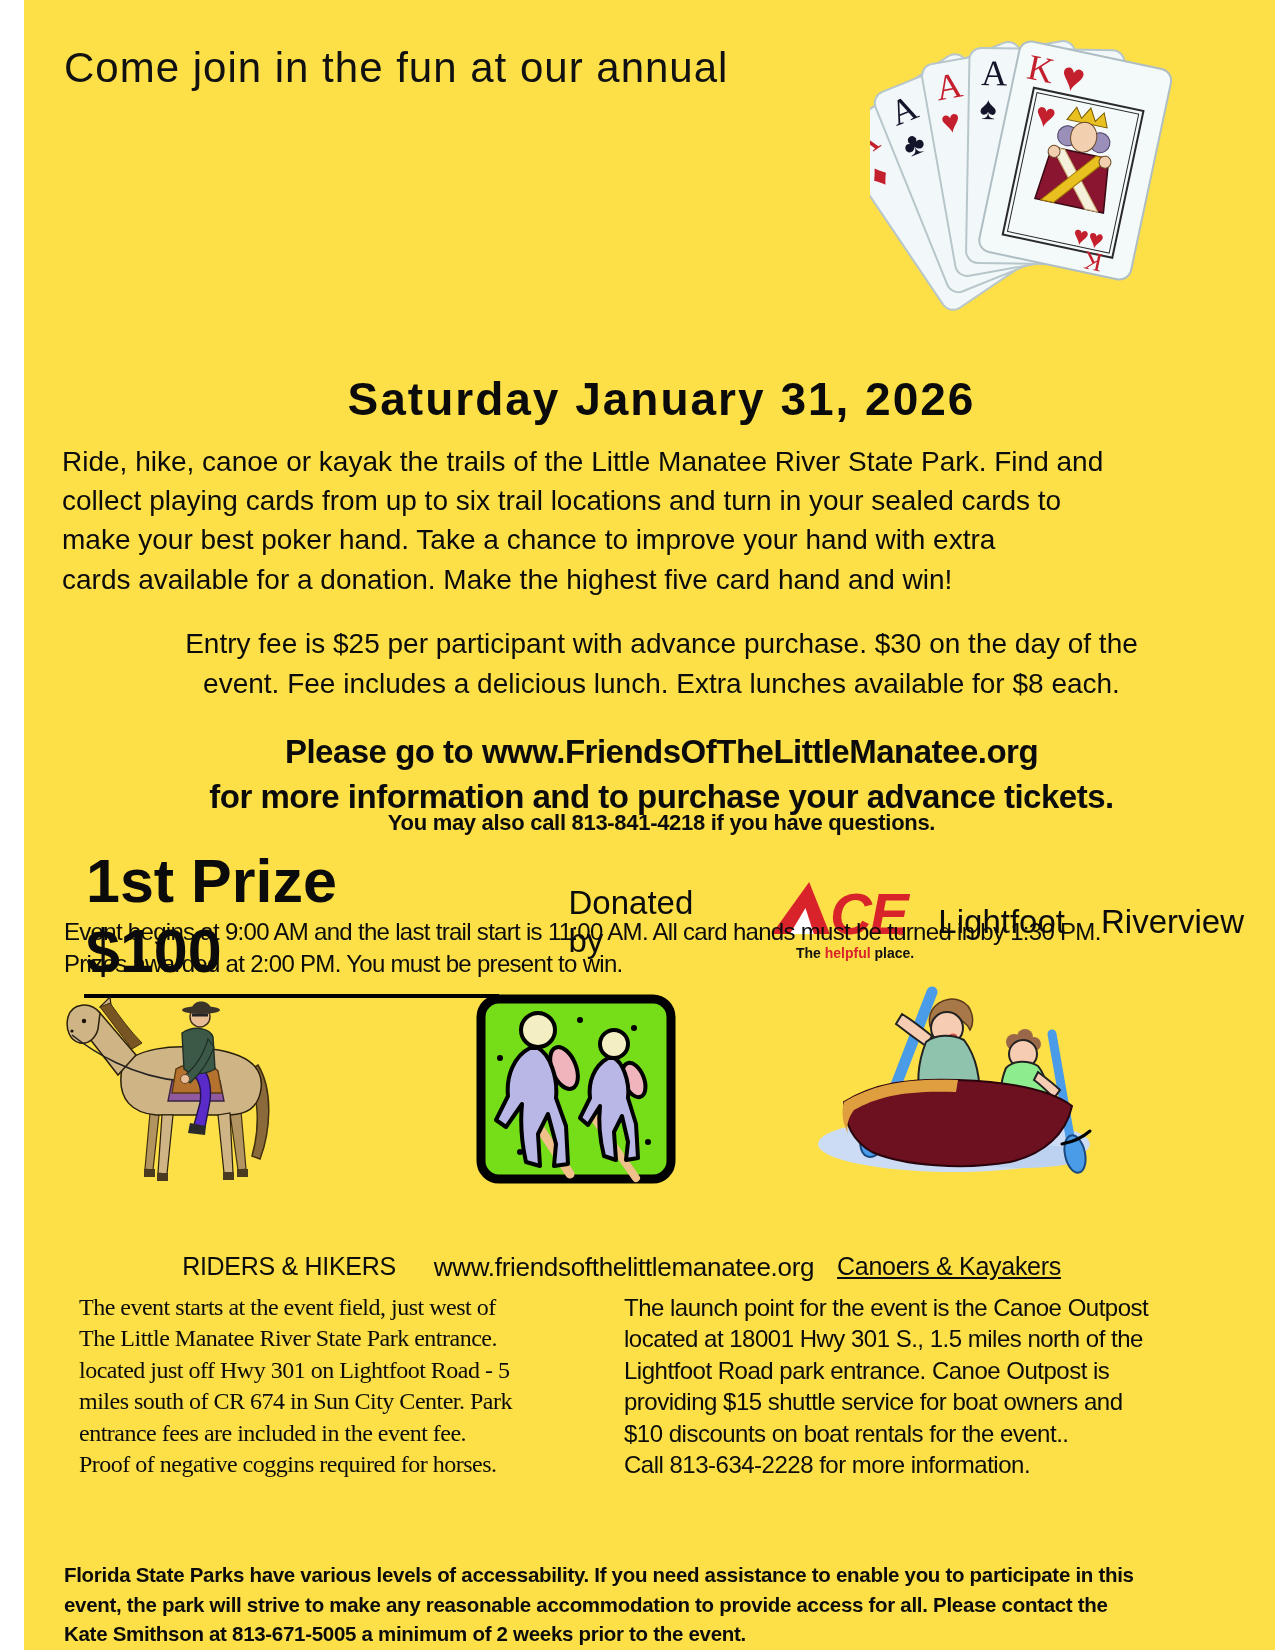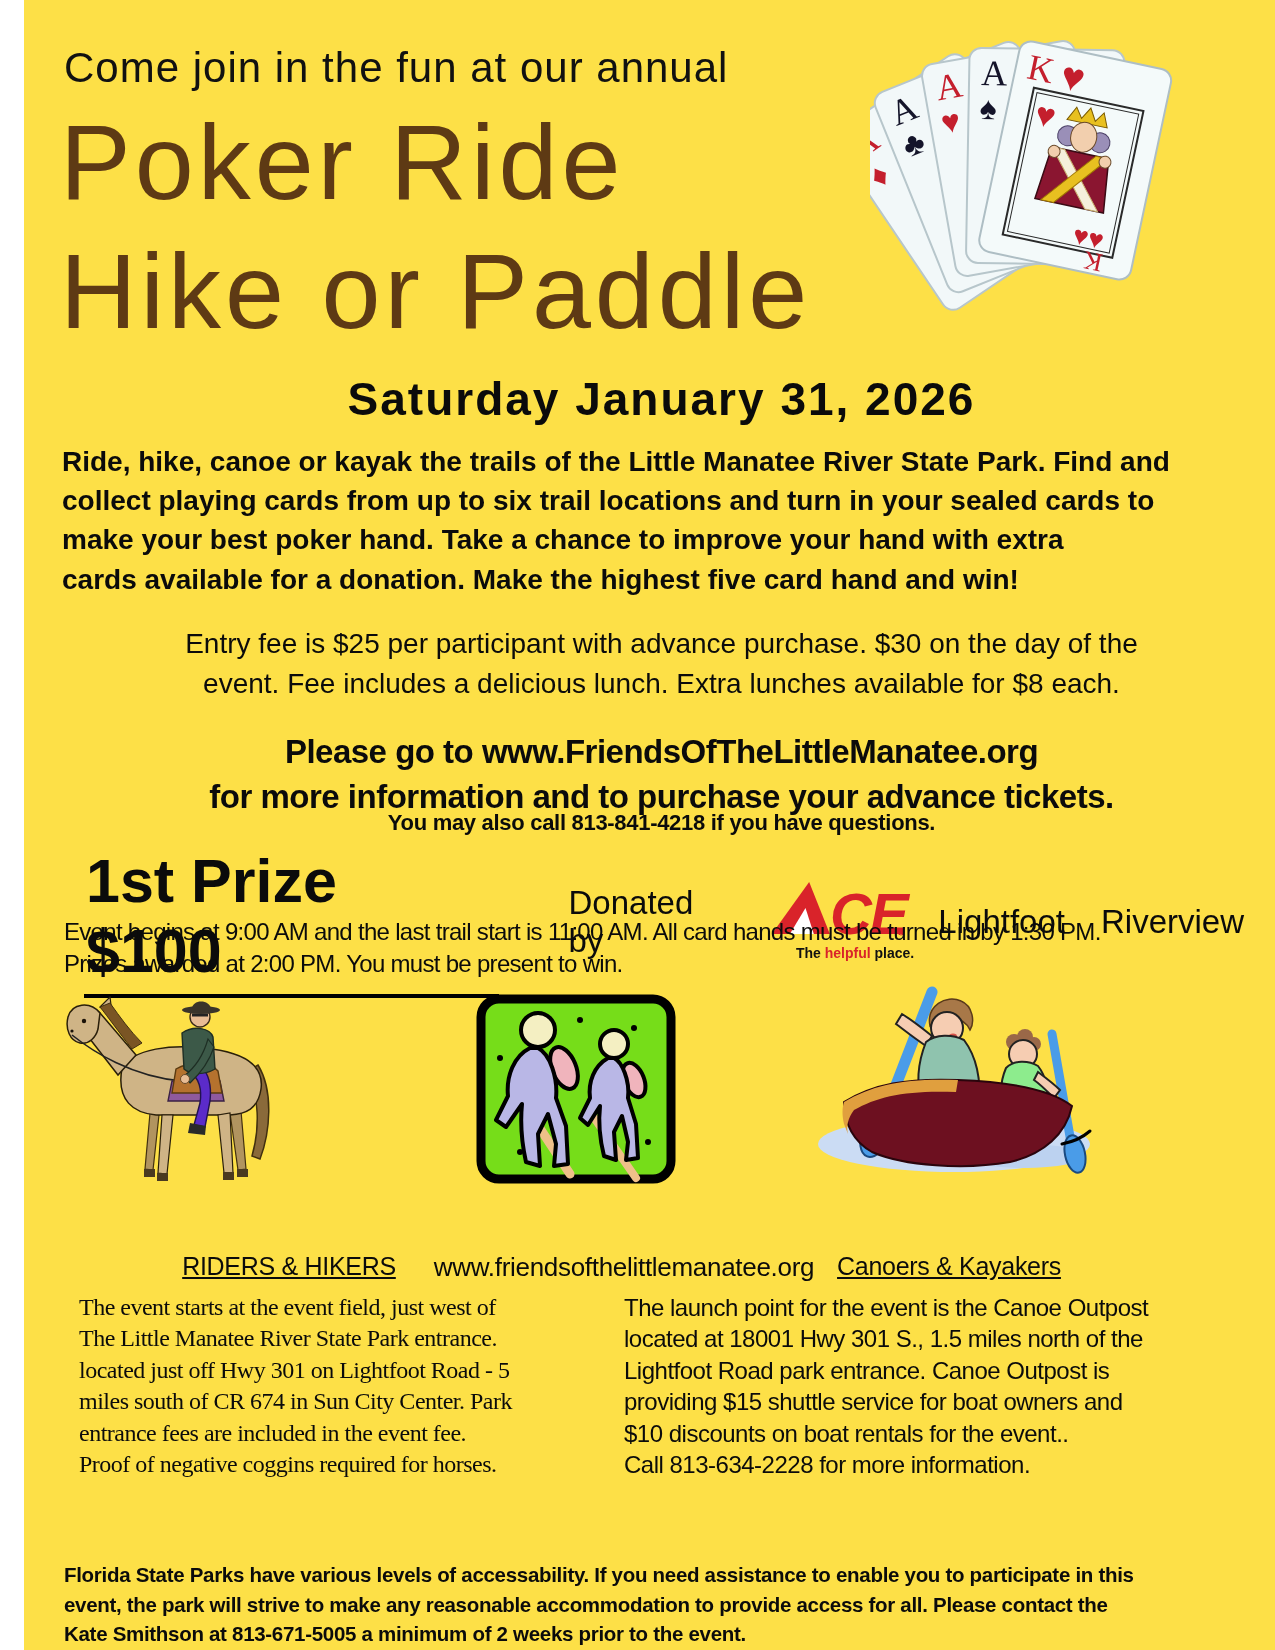--- a/index.html
+++ b/index.html
@@ -5,39 +5,39 @@
   html,body{margin:0;padding:0;background:#fff;}
   .page{position:relative;width:1275px;height:1650px;background:#fde047;overflow:hidden;
         font-family:"Liberation Sans",sans-serif;color:#0b0b0b;margin-left:24px;}
   .abs{position:absolute;}
   .pre{white-space:pre-line;}
   .tagline{top:44px;left:40px;font-size:42px;letter-spacing:1px;color:#111;}
   .cards-wrap{top:14px;left:846px;width:332px;height:312px;}
   .title{top:98px;left:36px;font-size:106px;line-height:1.22;color:#5e3a14;
          letter-spacing:4px;font-weight:500;}
   .date{top:372px;left:0;width:100%;text-align:center;font-weight:bold;font-size:46px;letter-spacing:2px;}
-  .intro{top:442px;left:38px;width:1212px;font-size:28px;line-height:1.40;font-weight:bold;}
+  .intro{top:442px;left:38px;width:1212px;font-size:28px;line-height:1.40;}
   .entry{top:624px;left:0;width:100%;text-align:center;font-size:28px;line-height:1.42;}
   .cta{top:730px;left:0;width:100%;text-align:center;font-weight:bold;font-size:33px;
        line-height:1.35;letter-spacing:-0.5px;}
   .phone{top:810px;left:0;width:100%;text-align:center;font-weight:bold;font-size:22px;letter-spacing:-0.3px;}
   .prize-row{top:846px;left:60px;width:1160px;display:flex;align-items:center;}
   .prize-label{font-size:61px;font-weight:bold;border-bottom:4px solid #000;padding:0 16px 8px 2px;}
   .donated{font-size:33px;margin-left:70px;}
   .ace-logo{margin-left:32px;width:150px;height:92px;}
   .hw{font-size:33px;margin-left:22px;}
   .rv{font-size:33px;margin-left:36px;}
   .schedule{top:916px;left:40px;width:1212px;font-size:24px;letter-spacing:-0.7px;line-height:1.35;}
   .cliparts{top:966px;left:0;width:100%;height:230px;}
   .horse{left:38px;top:6px;width:235px;height:214px;}
   .hikers{left:452px;top:28px;width:200px;height:190px;}
   .canoe{left:790px;top:10px;width:285px;height:200px;}
   .captions{top:1252px;left:0;width:100%;height:34px;}
   .cap{position:absolute;text-align:center;font-size:25px;letter-spacing:-0.3px;}
-  .cap-left{left:90px;width:350px;text-decoration:underline;}
+  .cap-left{left:90px;width:350px;}
   .cap-center{left:398px;width:404px;font-size:26px;}
   .cap-right{left:770px;width:310px;text-decoration:underline;}
   .col{font-size:24px;letter-spacing:-0.5px;line-height:1.31;}
   .col-left{top:1292px;left:55px;width:545px;font-family:Liberation Serif, serif;}
   .col-right{top:1292px;left:600px;width:625px;}
   .sponsors{top:1482px;left:0;width:100%;text-align:center;font-weight:bold;font-size:22px;
             letter-spacing:-0.3px;line-height:1.5;}
   .accessibility{top:1560px;left:40px;width:1202px;font-weight:bold;font-size:20.5px;
                  letter-spacing:-0.3px;line-height:1.45;}
   svg{display:block;}
@@ -94,24 +94,20 @@
           <polygon points="205,134 192,134 147,188 160,188" fill="#e8c020" stroke="#a07800" stroke-width="1"></polygon>
           <circle cx="150" cy="138" r="6" fill="#f2cfae" stroke="#6a4a2a" stroke-width="1"></circle>
           <circle cx="202" cy="138" r="6" fill="#f2cfae" stroke="#6a4a2a" stroke-width="1"></circle>
         </g>
         <text x="186" y="224" font-size="26" fill="#c41f2d">♥♥</text>
         <text x="236" y="247" font-size="26" fill="#c41f2d" font-family="Liberation Serif,serif" transform="rotate(180 228 238)">K</text>
       </g>
     </svg>
   </div>
 
-  <div class="abs title">
-    <div>Poker Ride</div>
-    <div>Hike or Paddle</div>
-  </div>
 
   <div class="abs date">Saturday January 31, 2026</div>
 
   <div class="abs intro pre">Ride, hike, canoe or kayak the trails of the Little Manatee River State Park. Find and
 collect playing cards from up to six trail locations and turn in your sealed cards to
 make your best poker hand. Take a chance to improve your hand with extra
 cards available for a donation. Make the highest five card hand and win!</div>
 
   <div class="abs entry pre">Entry fee is $25 per participant with advance purchase. $30 on the day of the
 event. Fee includes a delicious lunch. Extra lunches available for $8 each.</div>

